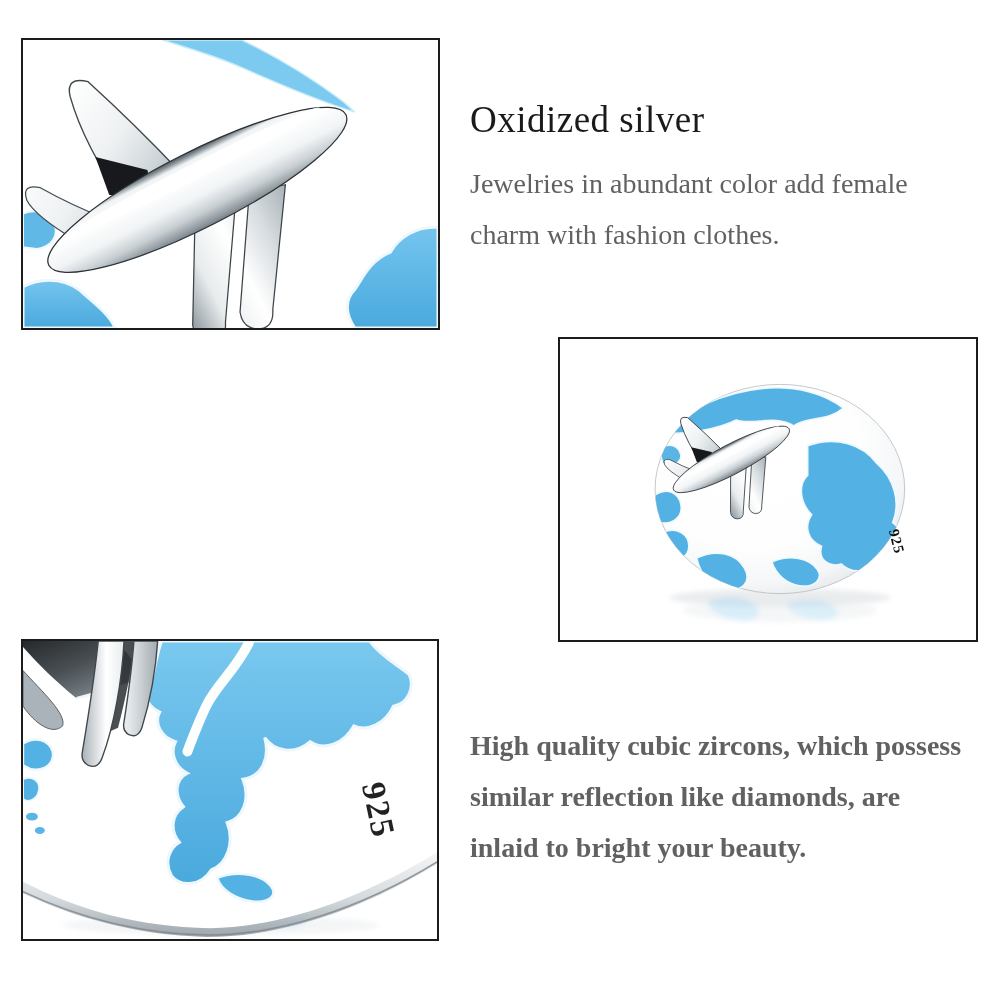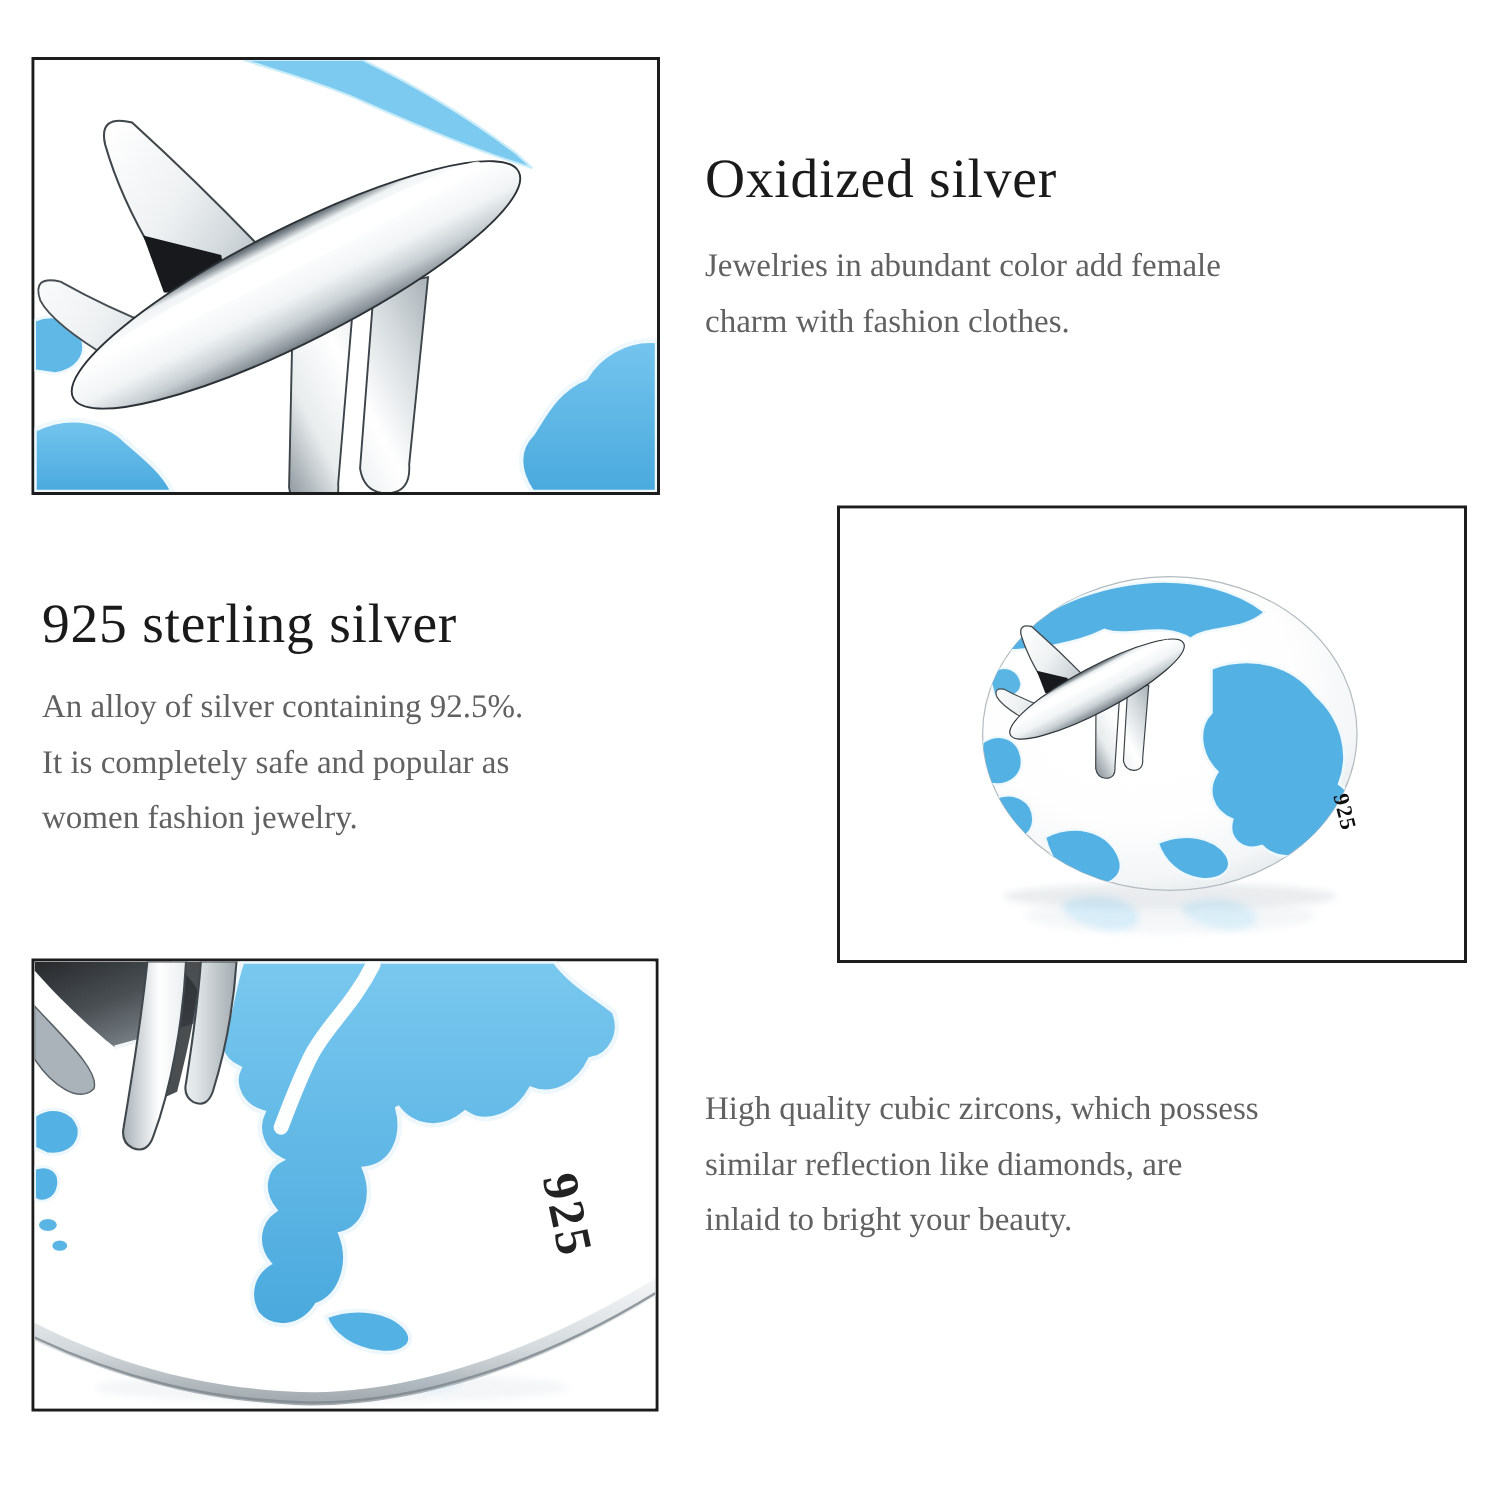--- a/index.html
+++ b/index.html
@@ -3,31 +3,31 @@
 <meta charset="utf-8">
 <style>
   html,body{margin:0;padding:0;background:#ffffff;}
   #page{position:relative;width:1001px;height:1001px;background:#ffffff;overflow:hidden;
         font-family:"Liberation Serif", serif;}
   .frame{position:absolute;border:2px solid #1c1c1c;background:#ffffff;box-sizing:border-box;}
   .frame svg{display:block;width:100%;height:100%;}
   .tblock{position:absolute;}
   .tblock h2{margin:0;font-size:37px;font-weight:400;color:#1a1a1a;letter-spacing:0.5px;
              font-family:"Liberation Serif", serif;}
-  .tblock p{margin:0;font-size:22px;line-height:37px;color:#616161;white-space:pre-line;
+  .tblock p{margin:0;font-size:28px;line-height:51px;color:#616161;white-space:pre-line;
             font-family:"Liberation Serif", serif;}
   #frame-airplane{left:21px;top:38px;width:419px;height:292px;}
   #frame-full{left:558px;top:337px;width:420px;height:305px;}
   #frame-globe{left:21px;top:639px;width:418px;height:302px;}
   #block-oxidized{left:470px;top:98px;width:520px;}
   #block-oxidized p{margin-top:17px;}
   #block-sterling{left:28px;top:395px;width:470px;}
   #block-sterling p{margin-top:14px;}
   #block-enamel{left:470px;top:706px;width:525px;}
-  #block-enamel p{margin-top:14px;}
+  #block-enamel p{margin-top:14px;font-weight:bold;}
 </style>
 </head>
 <body>
 
 <div id="page">
 
   <div class="frame" id="frame-airplane">
     <svg viewBox="0 0 419 292" preserveAspectRatio="none">
       <defs>
         <linearGradient id="fusG1" gradientUnits="userSpaceOnUse" x1="0" y1="-16" x2="0" y2="16">
@@ -74,26 +74,20 @@
       </g>
     </svg>
   </div>
 
   <div class="tblock" id="block-oxidized">
     <h2>Oxidized silver</h2>
     <p>Jewelries in abundant color add female
 charm with fashion clothes.</p>
   </div>
 
-  <div class="tblock" id="block-sterling">
-    <h2>925 sterling silver</h2>
-    <p>An alloy of silver containing 92.5%.
-It is completely safe and popular as
-women fashion jewelry.</p>
-  </div>
 
   <div class="frame" id="frame-full">
     <svg viewBox="0 0 420 305" preserveAspectRatio="none">
       <defs>
         <radialGradient id="globeG2" cx="0.4" cy="0.35" r="0.78">
           <stop offset="0" stop-color="#ffffff"></stop>
             <stop offset="0.55" stop-color="#fefefe"></stop>
           <stop offset="0.78" stop-color="#f4f6f7"></stop>
             <stop offset="0.92" stop-color="#e2e7e9"></stop>
           <stop offset="1" stop-color="#c2c9cd"></stop>

